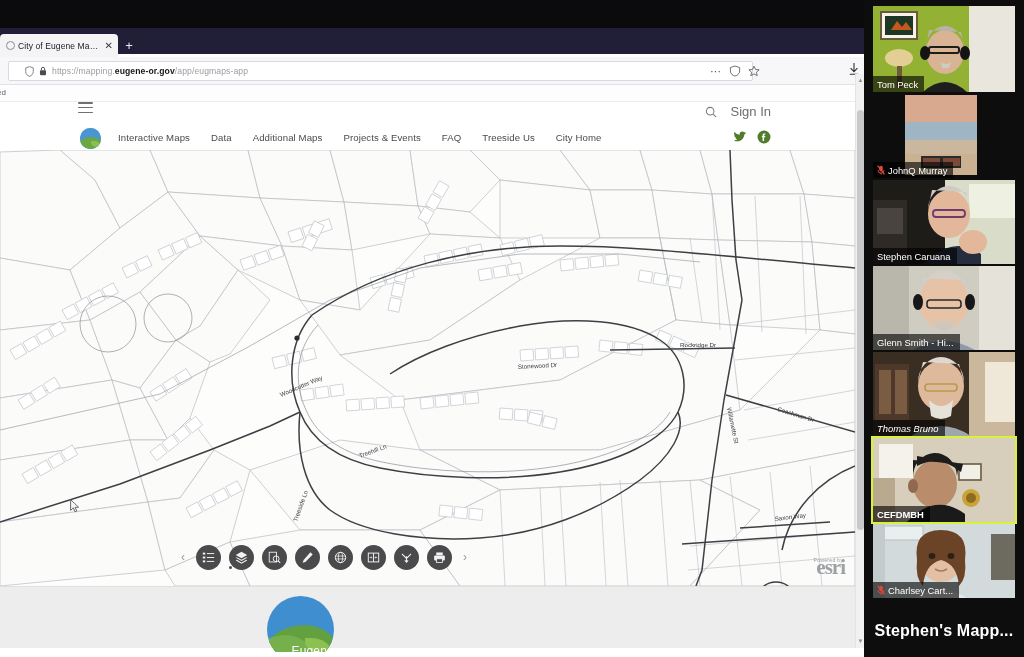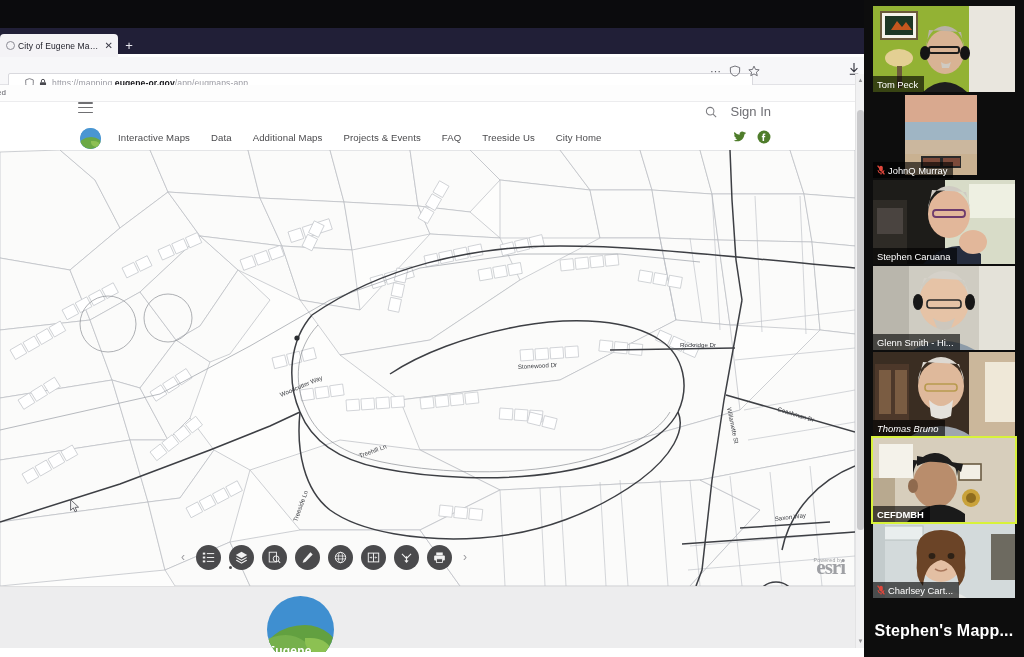--- a/index.html
+++ b/index.html
@@ -43,21 +43,21 @@
   }
 
   
   .navbar {
     position: absolute; left: 0; top: 29px; width: 864px; height: 28px;
     background: #f7f7f9; border-bottom: 1px solid #e2e2e6;
   }
   .urlbox {
     position: absolute; left: 8px; top: 4px; width: 745px; height: 20px;
     background: #fff; border: 1px solid #d9d9de; border-radius: 2px;
-    display: flex; align-items: center; gap: 5px; padding: 0 16px; margin-top: 12px;
+    display: flex; align-items: center; gap: 5px; padding: 0 16px;
   }
   .ic-shield { width: 9px; height: 11px; flex:0 0 auto; }
   .ic-lock { width: 8px; height: 10px; flex:0 0 auto; }
   .urltext { font-size: 8.6px; color: #9b9ba3; white-space: nowrap; letter-spacing:.1px; }
   .urltext b { color: #17171c; font-weight: 700; }
   .urlbtns { position:absolute; right: 6px; top: 4px; display:flex; align-items:center; gap:7px; height:20px;}
   .dots { color:#58585f; font-size:11px; letter-spacing:1px; line-height:8px;}
   .dl-arrow { position:absolute; left: 849px; top: 63px; width:10px; height:12px;}
 
   .thin-strip {
@@ -144,22 +144,22 @@
   }
   .foot-leaf {
     position:absolute; right:3px; bottom:8px; width:26px; height:17px;
     background:#8cc152; border-radius: 0 78% 2px 78%;
   }
   .foot-city {
     position:absolute; left:4px; bottom:0px; width:60px; height:12px;
     display:flex; align-items:flex-end; gap:1.5px; justify-content:center;
   }
   .foot-word {
-    position:absolute; left:0; top:48px; width:67px; text-align:left;
-    font-size:12px; font-weight:700; color:#fff; letter-spacing:.2px;
+    position:absolute; left:0; top:48px; width:67px; text-align:right;
+    font-size:12px; font-weight:400; color:#fff; letter-spacing:.2px;
   }
 
   
   .vscroll {
     position:absolute; right: 0px; top: 74px; width: 9px; height: 574px;
     background:#f1f1f2; border-left:1px solid #e3e3e4;
   }
   .vscroll .thumb {
     position:absolute; left:1px; top: 36px; width:7px; height: 420px;
     background:#c9c9cb; border-radius:4px;

